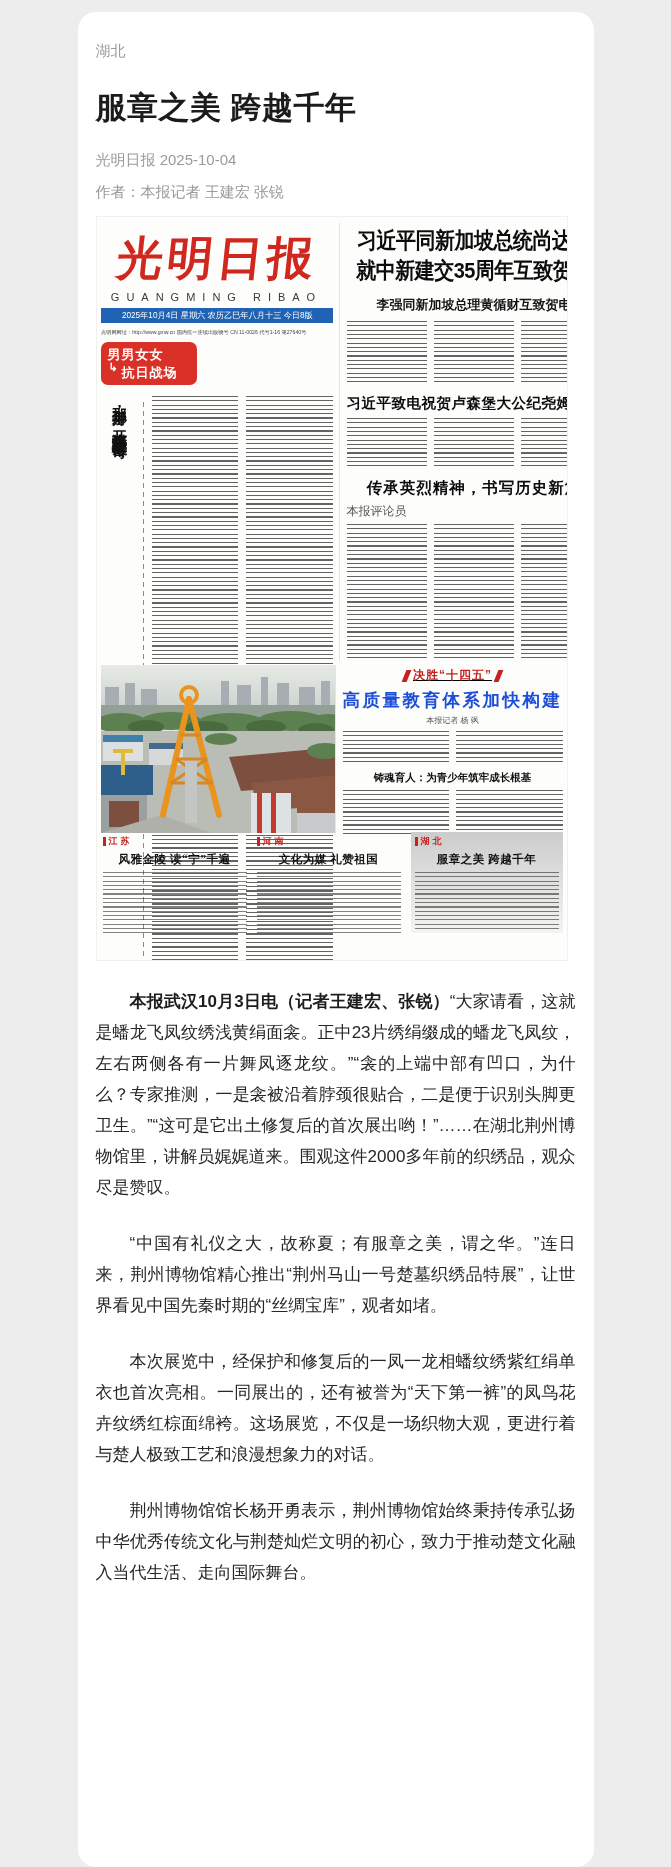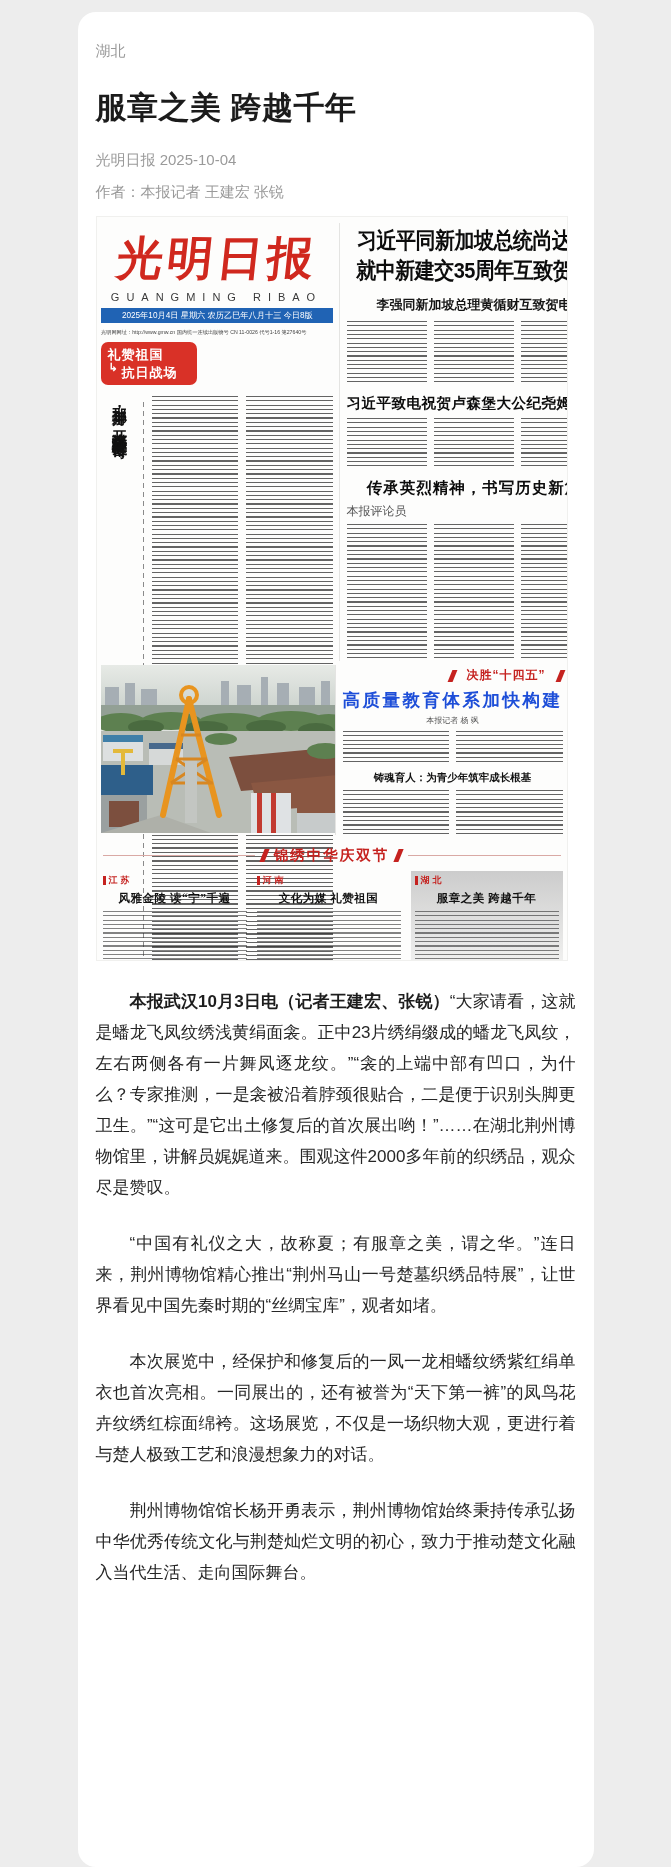--- a/index.html
+++ b/index.html
@@ -97,21 +97,21 @@
   }
   .r-headline3{
     font-family:"Liberation Serif",serif;font-weight:700;font-size:15.5px;color:#0c0c0c;
     text-align:center;letter-spacing:1px;margin:10px 0 2px;white-space:nowrap;
   }
   .r-byline{font-size:12px;color:#555;margin:2px 0 4px;}
 
   .np-bottom{display:flex;margin-top:4px;height:170px;}
   .photo{width:238px;height:168px;background:#dfe2de;overflow:hidden;}
   .edu{flex:1;padding-left:7px;border-left:1px solid #e4e4e2;display:flex;flex-direction:column;}
-  .redlabel{display:flex;align-items:center;justify-content:flex-end;gap:12px;margin-top:2px;}
+  .redlabel{display:flex;align-items:center;justify-content:center;gap:4px;margin-top:2px;text-decoration:underline;}
   .slash{width:5px;height:12px;background:#c5221f;transform:skewX(-22deg);display:inline-block;}
   .redlabel .t{color:#c5221f;font-weight:700;font-size:12px;letter-spacing:1px;}
   .edu-headline{
     font-family:"Liberation Serif",serif;font-weight:900;font-size:17.5px;color:#1d4ed8;
     text-align:center;letter-spacing:2.5px;margin-top:4px;white-space:nowrap;
   }
   .edu-byline{font-size:8px;color:#555;text-align:center;margin:3px 0 5px;}
   .edu-subhead{font-size:10.5px;font-weight:700;color:#111;text-align:center;margin:6px 0 5px;}
 
   .banner{display:flex;align-items:center;gap:7px;margin:11px 2px 9px;}
@@ -157,21 +157,21 @@
 
       <div class="np-left">
         <div class="masthead">
           <div class="mast-name">光明日报</div>
           <div class="mast-pinyin">GUANGMING RIBAO</div>
           <div class="datebar"><span>2025年10月4日  星期六  农历乙巳年八月十三  今日8版</span></div>
           <div class="infoline"><span>光明网网址：http://www.gmw.cn  国内统一连续出版物号 CN 11-0026  代号1-16  第27640号</span></div>
         </div>
 
         <div class="badge">
-          <div class="b1">礼赞祖国</div>
+          <div class="b1">男男女女</div>
           <span class="arr">↳</span>
           <div class="b2">抗日战场</div>
         </div>
         <div class="badge-sub"></div>
 
         <div class="left-main">
           <div class="vhead">那年那月，开滦煤矿那段英雄传奇</div>
           <div class="vbyline"></div>
           <div class="simwrap">
             <div class="sim"></div>
@@ -295,27 +295,20 @@
           <div class="sim"></div>
         </div>
         <div class="edu-subhead">铸魂育人：为青少年筑牢成长根基</div>
         <div class="r-simrow" style="flex:1">
           <div class="sim"></div>
           <div class="sim"></div>
         </div>
       </div>
     </div>
 
-    <div class="banner">
-      <div class="line"></div>
-      <span class="slash"></span>
-      <span class="t">锦绣中华庆双节</span>
-      <span class="slash"></span>
-      <div class="line"></div>
-    </div>
 
     <div class="np-cols">
       <div class="col">
         <div class="region">江苏</div>
         <div class="col-headline">风雅金陵 读“宁”千遍</div>
         <div class="sim light"></div>
       </div>
       <div class="col">
         <div class="region">河南</div>
         <div class="col-headline">文化为媒 礼赞祖国</div>

